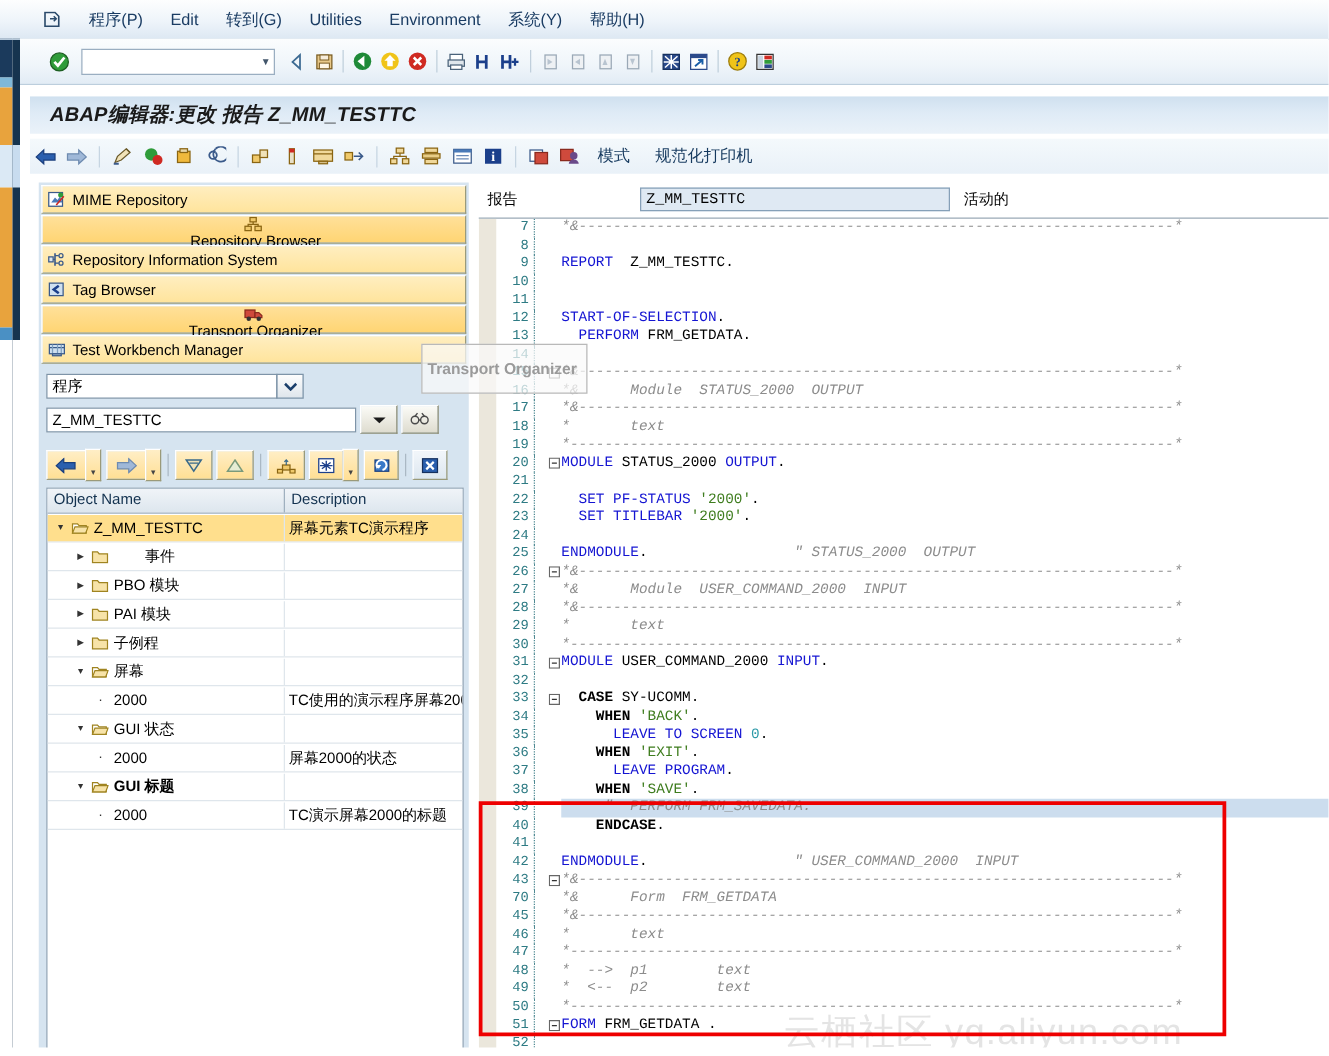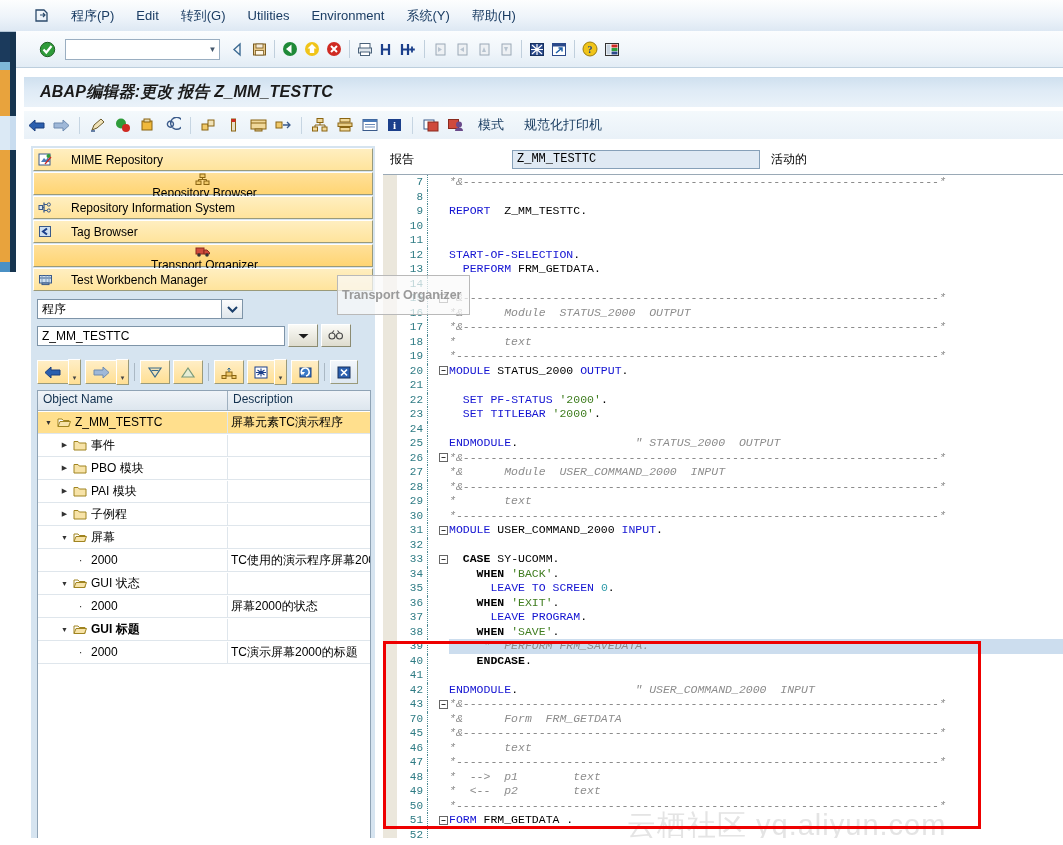--- a/index.html
+++ b/index.html
@@ -83,21 +83,21 @@
   #leftpanel{
     position:absolute;left:31px;top:146px;width:344px;height:699px;
     background:#d6e4f0;z-index:3;
   }
   .navbtn{
     position:relative;margin:0 2px 1px 2px;height:21px;
     border:1px solid #9a9a7a;border-top-color:#ffffff;border-left-color:#ffffff;
     display:flex;align-items:center;padding-left:3px;font-size:12px;color:#000;
     cursor:default;
   }
-  .navbtn.lite{background:linear-gradient(to bottom,#ffeec0 0%,#ffe49c 100%);gap:13px;}
+  .navbtn.lite{background:linear-gradient(to bottom,#ffeec0 0%,#ffe49c 100%);}
   .navbtn.dark{background:linear-gradient(to bottom,#ffe09a 0%,#ffd573 100%);flex-direction:column;}
   .navbtn .ni{width:17px;height:15px;margin-right:4px;display:flex;align-items:center;justify-content:center;}
 
   .selwrap{margin:8px 4px 0 6px;display:flex;align-items:center;}
   .selbox{
     width:185px;height:20px;background:#fff;border:1px solid #7e94a8;
     display:flex;align-items:center;font-size:12px;padding-left:4px;box-sizing:border-box;
   }
   .selbtn{
     width:22px;height:20px;margin-left:-1px;
@@ -646,21 +646,21 @@
         </div>
         <div class="trow">
           <div class="tc1">
             <span style="width: 20px; min-width: 20px;"></span>
             <span class="exp">▶</span>
             <span style="width: 17px; display: flex; align-items: center; justify-content: center;">
               <svg width="14" height="12" viewBox="0 0 14 12">
                 <path d="M1,2.5 H5 L6.3,4 H13 V11 H1 Z" fill="#f7e3a8" stroke="#a08420" stroke-width="1"></path>
               </svg>
             </span>
-            <span class="tw" style="padding-left: 3px;">事件</span>
+            <span class="tw" style="padding-left: 3px; margin-left: 25px;">事件</span>
           </div>
           <div class="tc2"></div>
         </div>
         <div class="trow">
           <div class="tc1">
             <span style="width: 20px; min-width: 20px;"></span>
             <span class="exp">▶</span>
             <span style="width: 17px; display: flex; align-items: center; justify-content: center;">
               <svg width="14" height="12" viewBox="0 0 14 12">
                 <path d="M1,2.5 H5 L6.3,4 H13 V11 H1 Z" fill="#f7e3a8" stroke="#a08420" stroke-width="1"></path>

